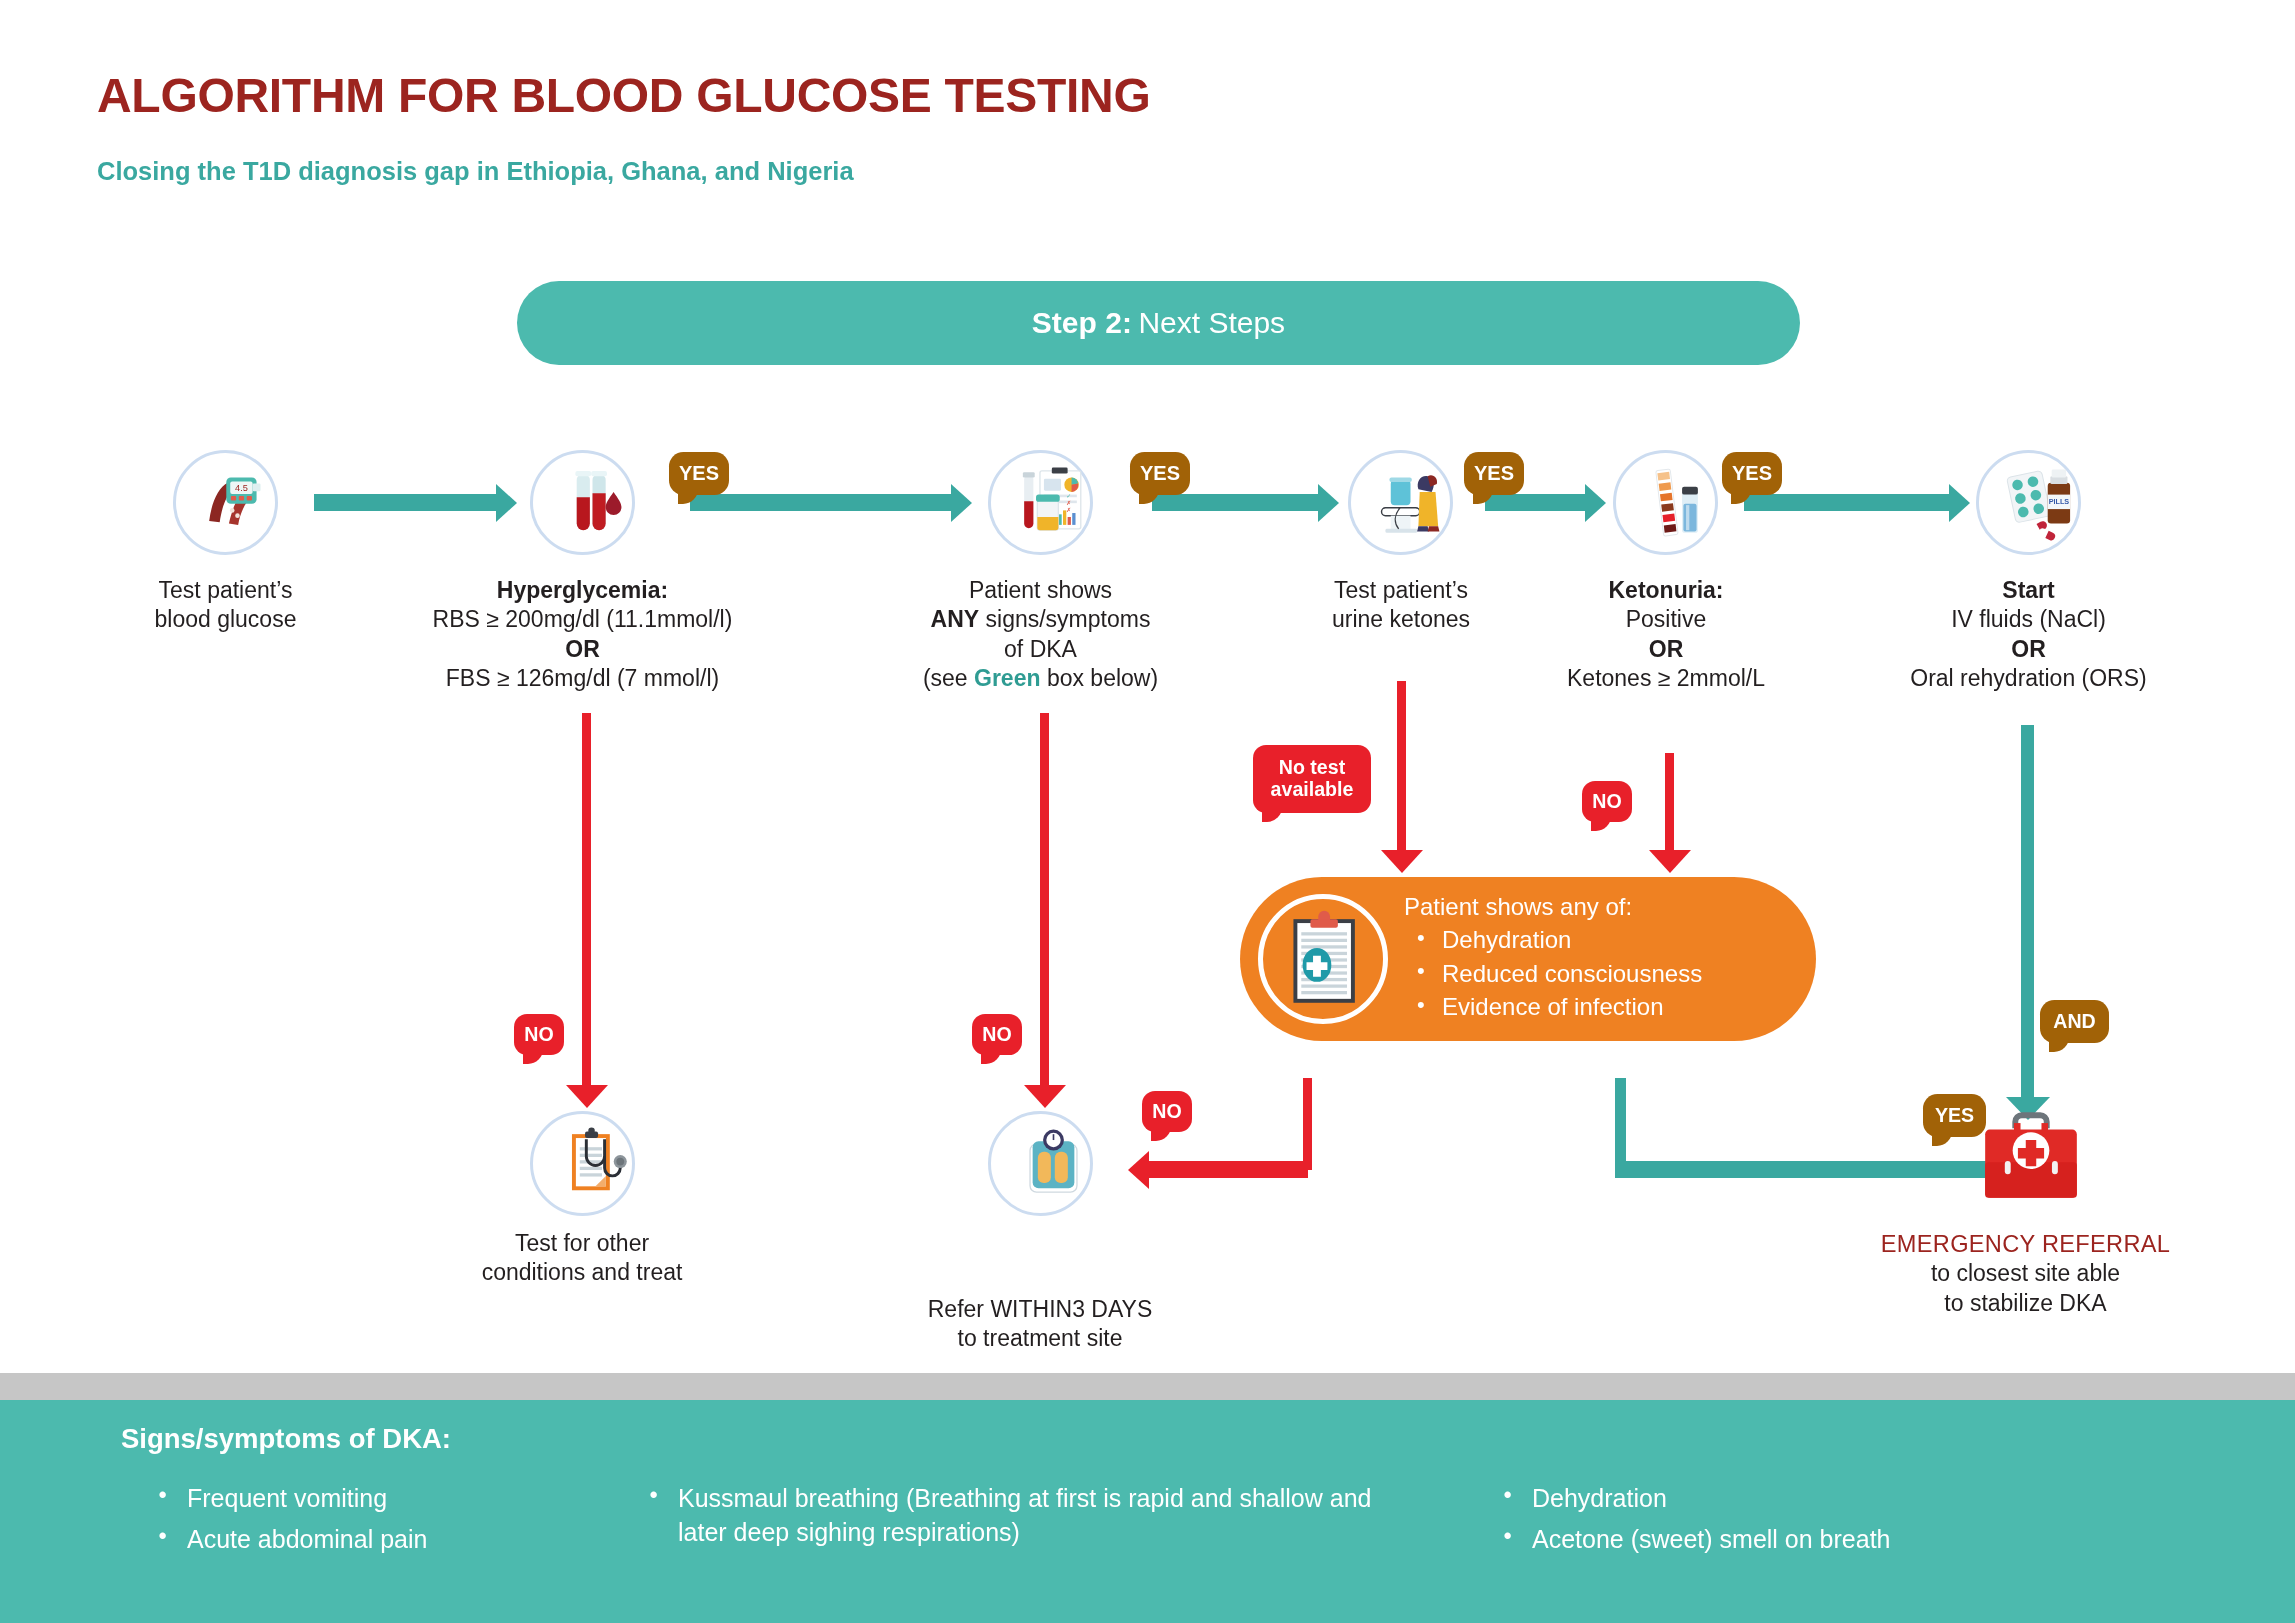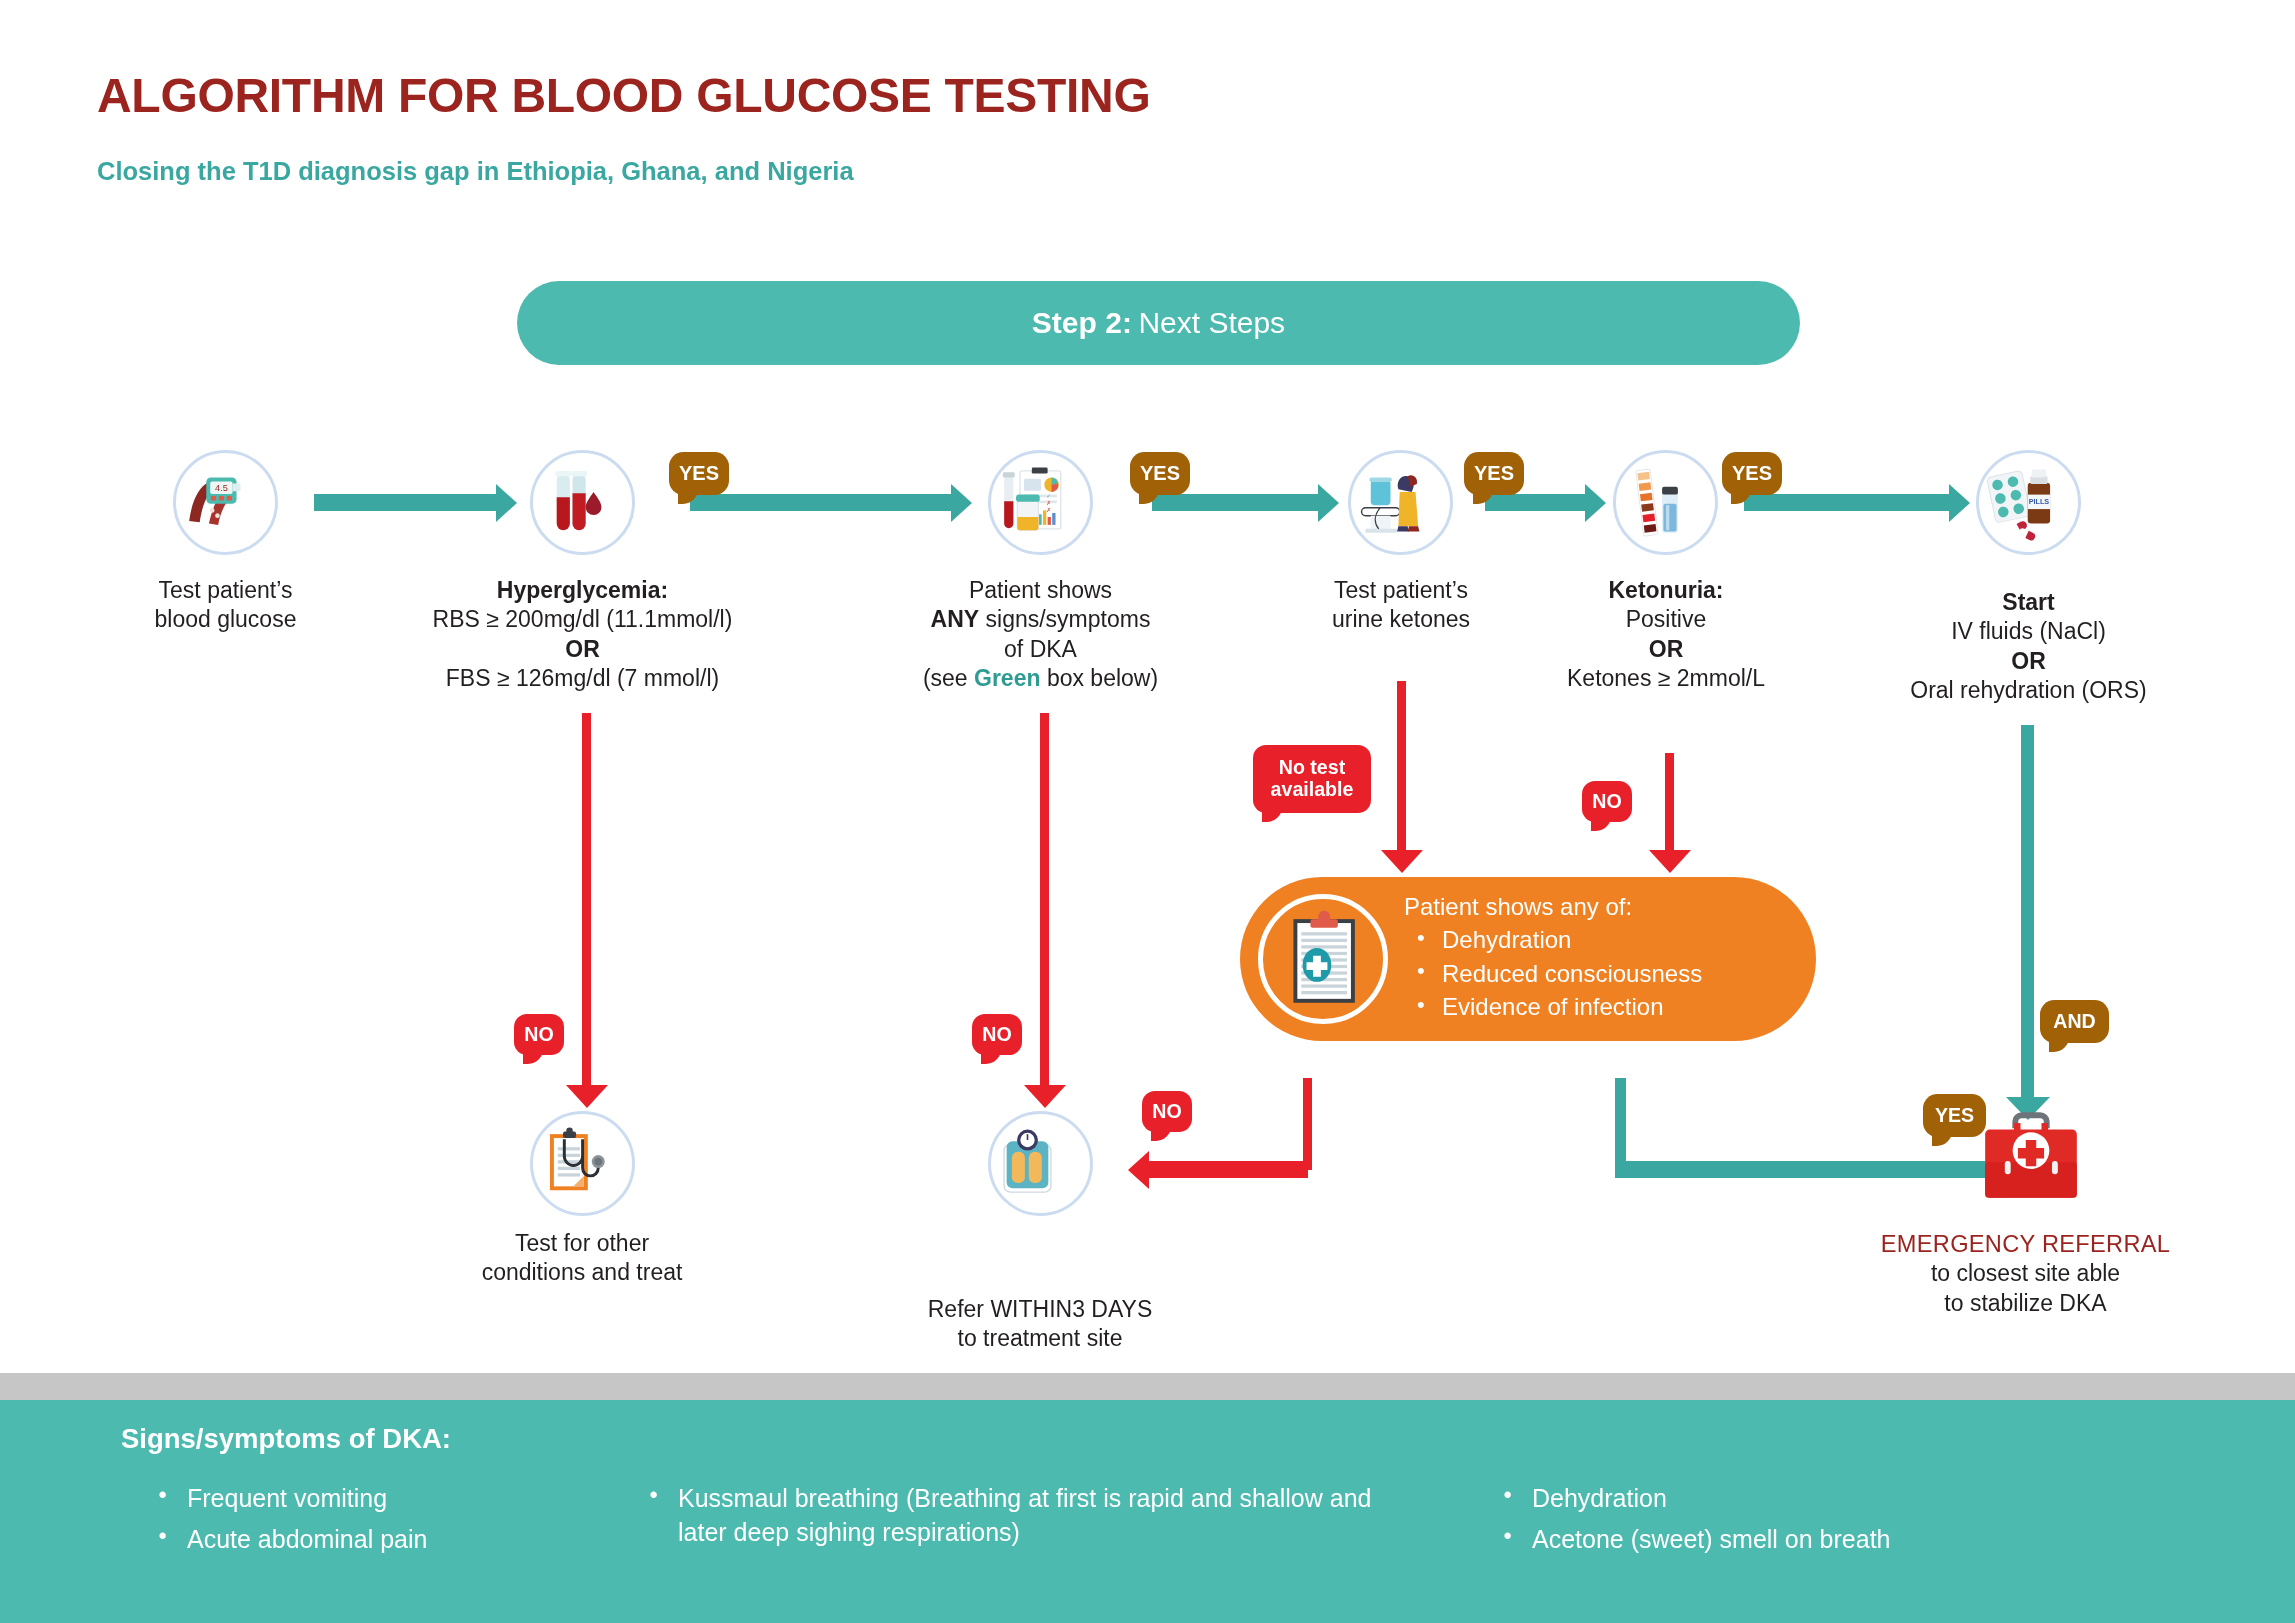--- a/index.html
+++ b/index.html
@@ -29,21 +29,21 @@
     background:#4cbaae;border-radius:42px;
     display:flex;align-items:center;justify-content:center;
     color:#fff;font-size:30px;
   }
   #step-banner .bold{font-weight:700;margin-right:6.5px;}
 
   
   .icon-circle{
     width:105px;height:105px;border-radius:50%;
     border:3.3px solid #ccdcf0;background:#fff;
-    display:flex;align-items:center;justify-content:flex-start;
+    display:flex;align-items:center;justify-content:flex-end;
     box-sizing:border-box;
   }
   .icon-circle svg{display:block;}
 
   
   .node-label{
     text-align:center;color:#231f20;
     font-size:23px;line-height:1.28;
     white-space:nowrap;
   }
@@ -300,21 +300,21 @@
   <div>urine ketones</div>
 </div>
 
 <div class="abs node-label" style="left:1512px;top:576px;width:308px;">
   <div style="font-weight:700;">Ketonuria:</div>
   <div>Positive</div>
   <div style="font-weight:700;">OR</div>
   <div>Ketones ≥ 2mmol/L</div>
 </div>
 
-<div class="abs node-label" style="left:1852px;top:588px;width:353px;">
+<div class="abs node-label" style="left:1852px;top:576px;width:353px;">
   <div style="font-weight:700;">Start</div>
   <div>IV fluids (NaCl)</div>
   <div style="font-weight:700;">OR</div>
   <div>Oral rehydration (ORS)</div>
 </div>
 
 <div class="abs v-arrow-red" style="left:582px;top:713px;height:373px;"></div>
 <div class="badge badge-no" style="left:514px;top:1014px;width:50px;height:41px;font-size:19.6px;">NO</div>
 
 <div class="abs v-arrow-red" style="left:1040px;top:713px;height:373px;"></div>

